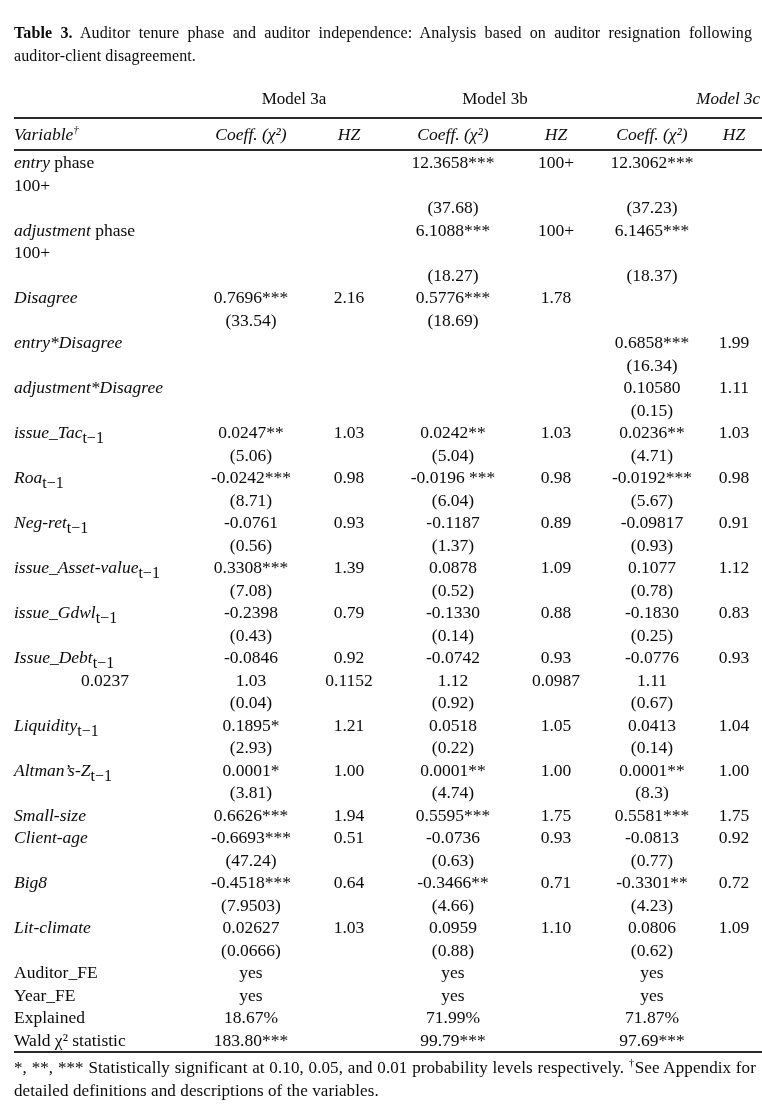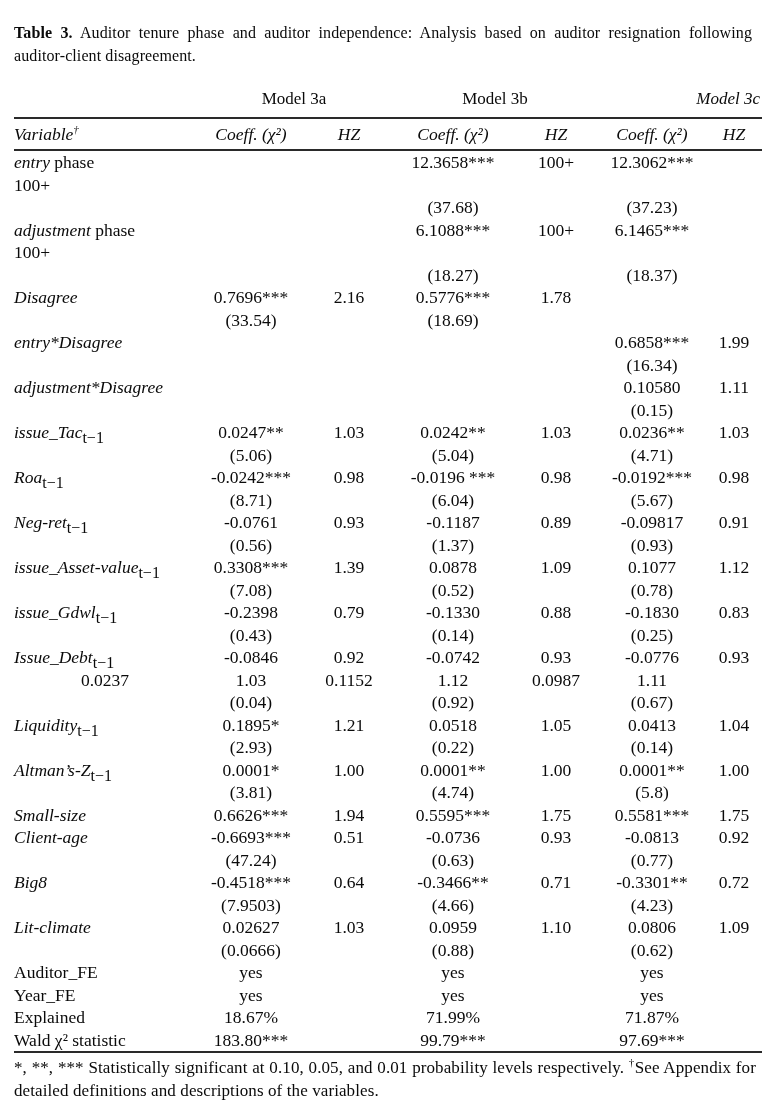--- a/index.html
+++ b/index.html
@@ -318,21 +318,21 @@
           <div class="cell h">1.00</div>
           <div class="cell c">0.0001**</div>
           <div class="cell h">1.00</div>
         </div>
         <div class="line">
           <div class="cell v"></div>
           <div class="cell c">(3.81)</div>
           <div class="cell h"></div>
           <div class="cell c">(4.74)</div>
           <div class="cell h"></div>
-          <div class="cell c">(5.8)</div>
+          <div class="cell c">(8.3)</div>
           <div class="cell h"></div>
         </div>
         <div class="line">
           <div class="cell v"><span class="it">Small-size</span></div>
           <div class="cell c">0.6626***</div>
           <div class="cell h">1.94</div>
           <div class="cell c">0.5595***</div>
           <div class="cell h">1.75</div>
           <div class="cell c">0.5581***</div>
           <div class="cell h">1.75</div>

